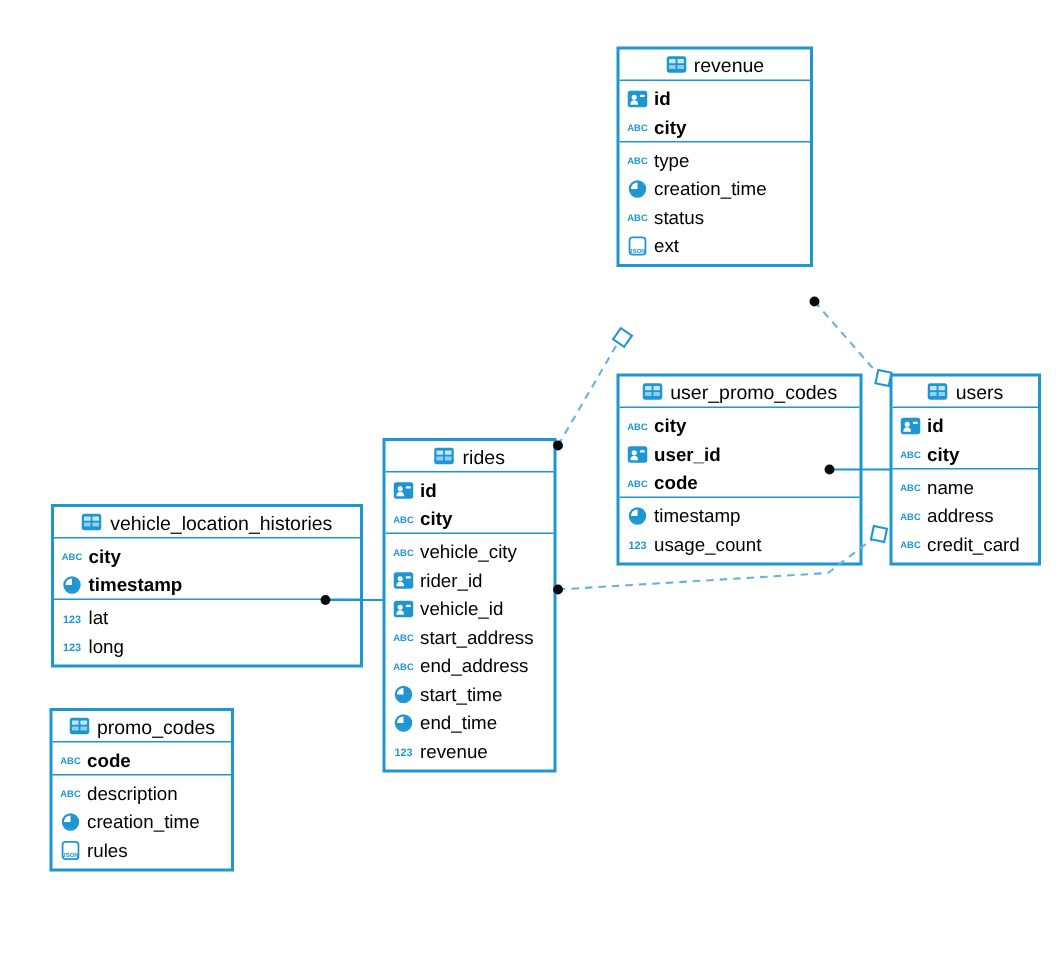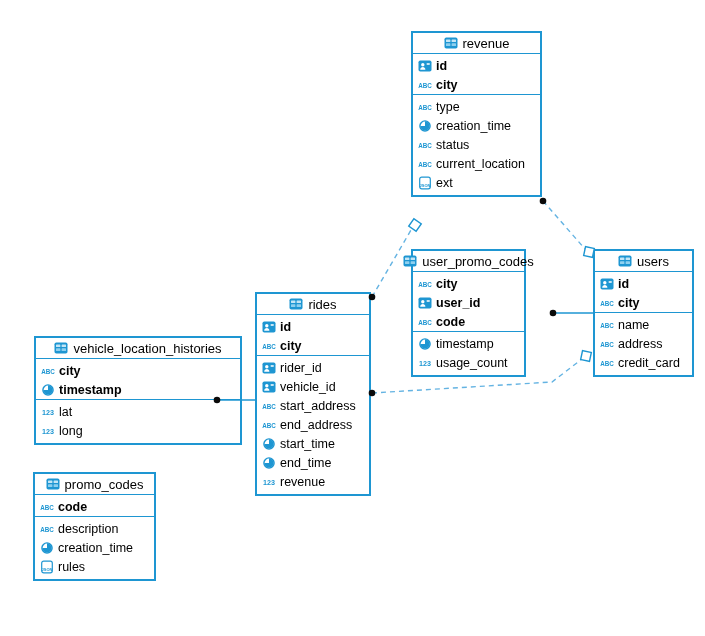--- a/index.html
+++ b/index.html
@@ -107,37 +107,29 @@
           <span class="icon">
             <svg viewBox="0 0 14 14">
               <text x="7" y="9.6" text-anchor="middle" font-family="Liberation Sans, sans-serif" font-size="6.3" font-weight="bold" fill="#1e96d2">ABC</text>
             </svg>
           </span>
           <span>status</span>
         </div>
         <div class="er-row">
           <span class="icon">
             <svg viewBox="0 0 14 14">
-              <text x="7" y="9.6" text-anchor="middle" font-family="Liberation Sans, sans-serif" font-size="6.3" font-weight="bold" fill="#1e96d2">ABC</text>
-            </svg>
-          </span>
-          <span>current_location</span>
-        </div>
-        <div class="er-row">
-          <span class="icon">
-            <svg viewBox="0 0 14 14">
               <rect x="1.7" y="1.2" width="10.6" height="11.6" rx="2" fill="#fff" stroke="#1e96d2" stroke-width="1.2"></rect>
               <text x="7" y="11.4" text-anchor="middle" font-family="Liberation Sans, sans-serif" font-size="4" font-weight="bold" fill="#1e96d2">JSON</text>
             </svg>
           </span>
           <span>ext</span>
         </div>
       </div>
     </div>
-    <div class="er-table" style="left: 411px; top: 249px; width: 115px;">
+    <div class="er-table" style="left: 411px; top: 249px; width: 164px;">
       <div class="er-thead">
         <span class="icon">
           <svg viewBox="0 0 14 14">
             <rect x="0.5" y="1.5" width="13" height="11" rx="1.8" fill="#1e96d2"></rect>
             <rect x="2" y="3.4" width="4.4" height="2.7" rx="0.5" fill="#c4e6f6"></rect>
             <rect x="7.6" y="3.4" width="4.4" height="2.7" rx="0.5" fill="#c4e6f6"></rect>
             <rect x="2" y="7.3" width="4.4" height="2.7" rx="0.5" fill="#8ed0ef"></rect>
             <rect x="7.6" y="7.3" width="4.4" height="2.7" rx="0.5" fill="#8ed0ef"></rect>
           </svg>
         </span>
@@ -281,20 +273,28 @@
         <div class="er-row key">
           <span class="icon">
             <svg viewBox="0 0 14 14">
               <text x="7" y="9.6" text-anchor="middle" font-family="Liberation Sans, sans-serif" font-size="6.3" font-weight="bold" fill="#1e96d2">ABC</text>
             </svg>
           </span>
           <span>city</span>
         </div>
       </div>
       <div class="er-cols">
+        <div class="er-row">
+          <span class="icon">
+            <svg viewBox="0 0 14 14">
+              <text x="7" y="9.6" text-anchor="middle" font-family="Liberation Sans, sans-serif" font-size="6.3" font-weight="bold" fill="#1e96d2">ABC</text>
+            </svg>
+          </span>
+          <span>vehicle_city</span>
+        </div>
         <div class="er-row">
           <span class="icon">
             <svg viewBox="0 0 14 14">
               <rect x="0.5" y="1.5" width="13" height="11" rx="1.8" fill="#1e96d2"></rect>
               <circle cx="4.8" cy="5.8" r="1.7" fill="#fff"></circle>
               <path d="M2.2 10.8 C2.2 8.7 3.5 7.9 4.8 7.9 C6.1 7.9 7.4 8.7 7.4 10.8 Z" fill="#fff"></path>
               <rect x="8.6" y="4.2" width="3.2" height="1.5" rx="0.4" fill="#fff"></rect>
             </svg>
           </span>
           <span>rider_id</span>

